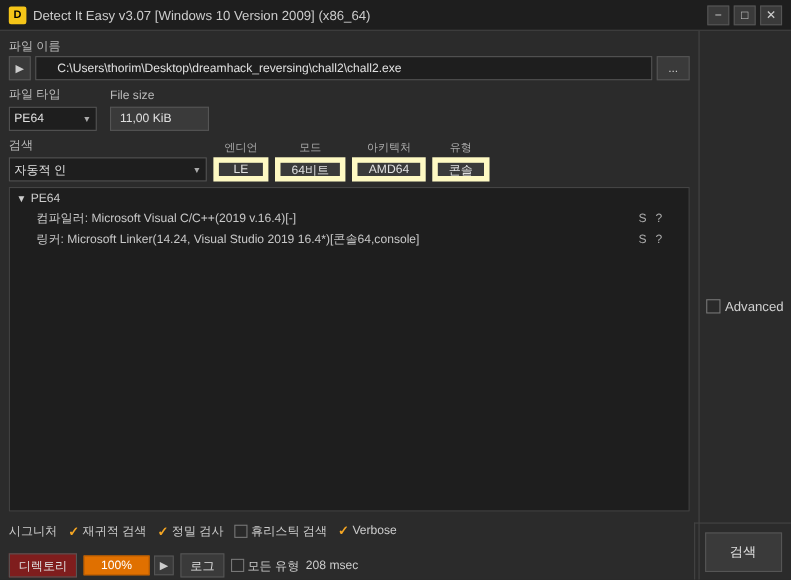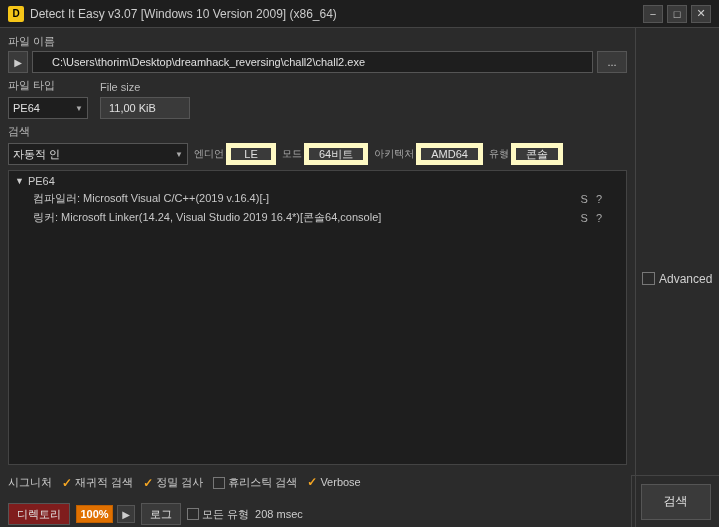--- a/index.html
+++ b/index.html
@@ -163,20 +163,21 @@
       display: flex;
       align-items: flex-end;
       gap: 6px;
     }
     .search-combo {
       flex: 1;
       max-width: 180px;
     }
     .col-group {
       display: flex;
+      flex-direction: column;
       gap: 2px;
       align-items: center;
     }
     .col-label {
       font-size: 10px;
       color: #aaa;
       text-align: center;
     }
     .tag-btn {
       height: 22px;
@@ -289,28 +290,28 @@
       padding: 0 8px;
       gap: 10px;
     }
 
     .progress-container {
       display: flex;
       align-items: center;
       gap: 4px;
     }
     .progress-bar-wrap {
-      width: 37px;
+      width: 60px;
       height: 18px;
       background: #e07000;
       border: 1px solid #c06000;
       display: flex; align-items: center; justify-content: center;
       font-size: 11px;
       color: #fff;
-      font-weight: bold;
+      font-weight: normal;
     }
     .progress-next-btn {
       width: 18px; height: 18px;
       background: #3a3a3a;
       border: 1px solid #555;
       color: #ccc;
       display: flex; align-items: center; justify-content: center;
       font-size: 10px;
       cursor: pointer;
     }

